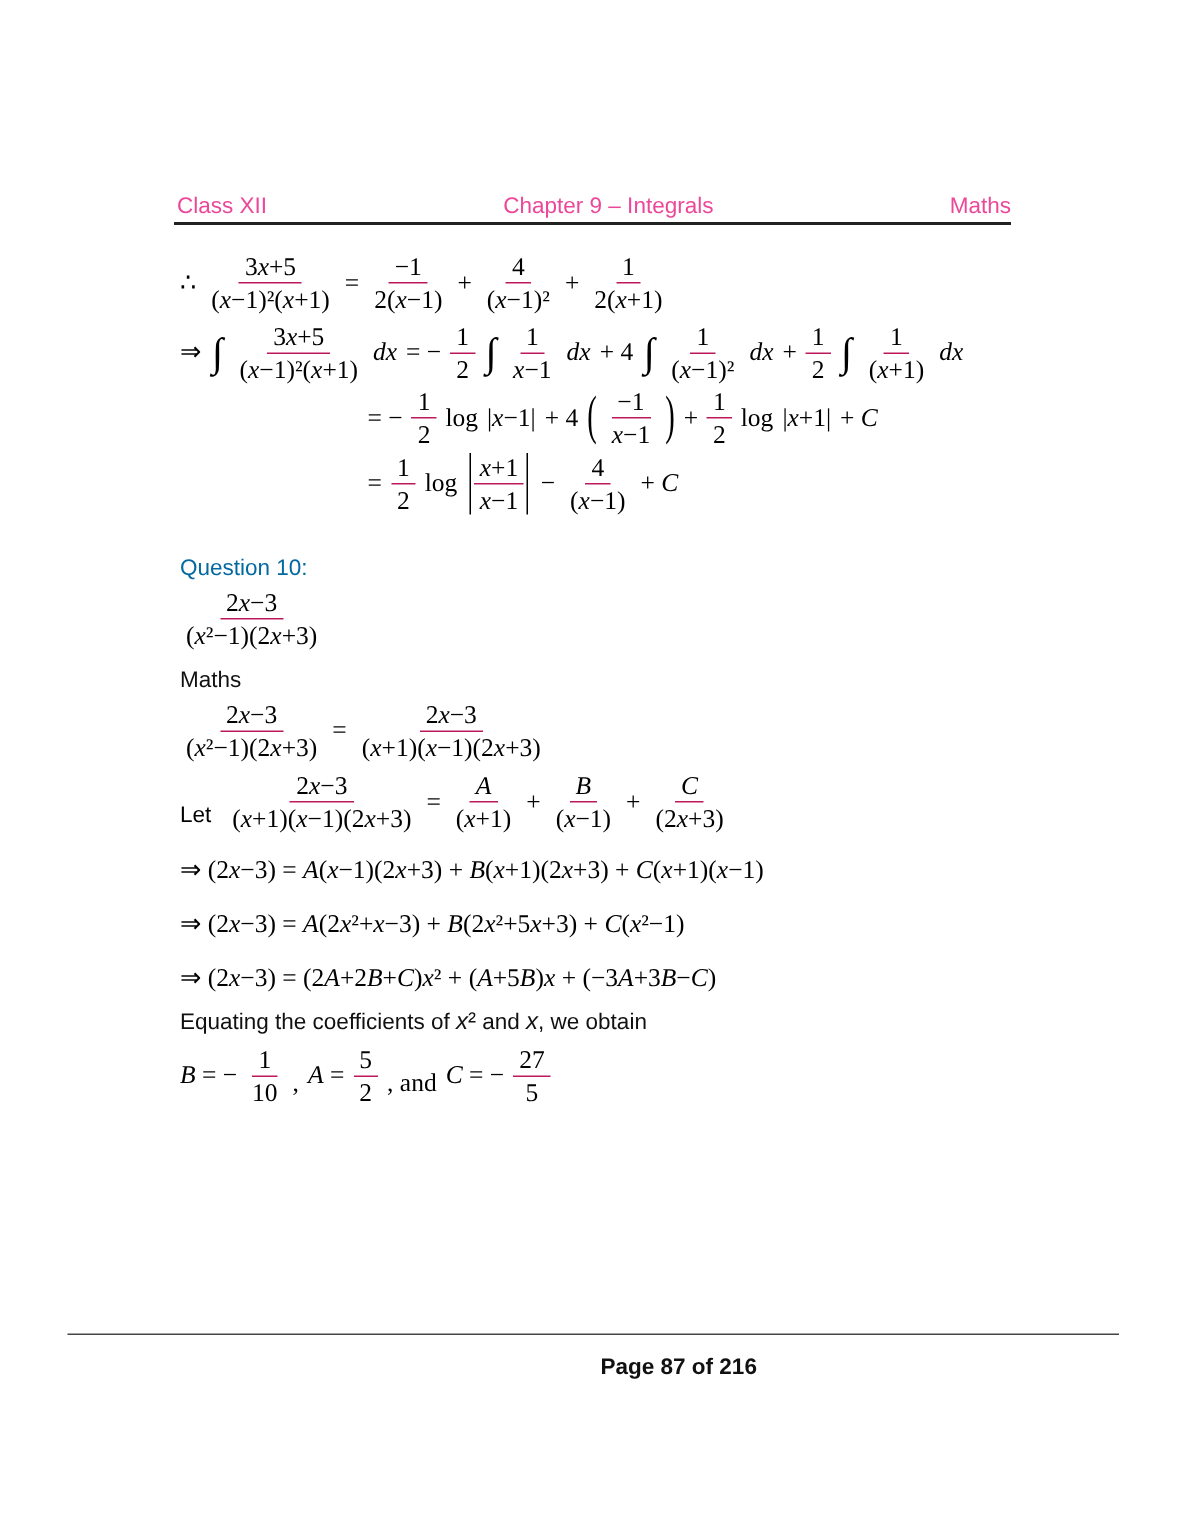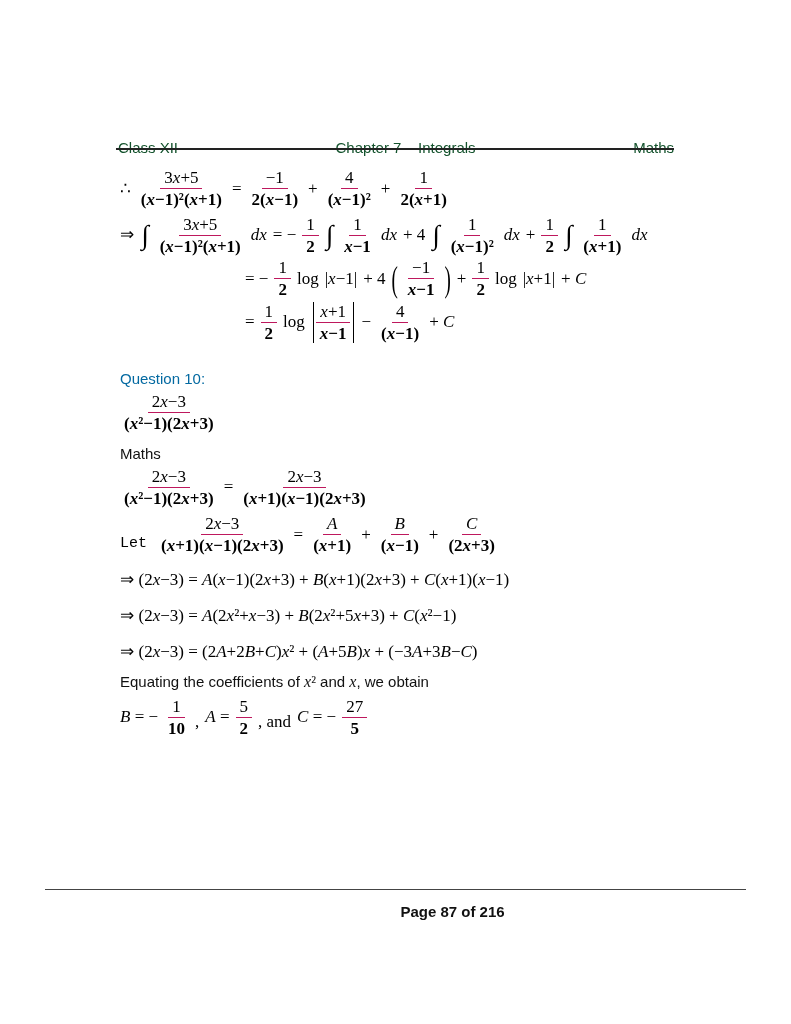--- a/index.html
+++ b/index.html
@@ -1,46 +1,46 @@
 <!DOCTYPE html>
 <html><head>
 <meta charset="utf-8">
 <style>
   html,body{margin:0;padding:0;background:#fff;}
   .page{position:relative;width:791px;height:1024px;background:#fff;color:#000;
         font-family:"Liberation Sans",sans-serif;overflow:hidden;}
 
   
   .hdr{position:absolute;left:118px;top:129px;width:556px;display:flex;
-       justify-content:space-between;font-size:15px;color:#14532d;margin-top:10px;}
+       justify-content:space-between;font-size:15px;color:#ec4899;}
   .hdr-rule{position:absolute;left:116px;top:148px;width:558px;border-top:2px solid #222;}
 
   
   .content{position:absolute;left:120px;top:157px;right:30px;}
 
   
   .mline{display:flex;align-items:center;gap:6px;
          font-family:"Liberation Serif",serif;font-size:17px;line-height:1.2;}
   .ind{margin-left:125px;}
   .frac{display:inline-flex;flex-direction:column;align-items:center;line-height:1.25;}
   .num{border-bottom:1px solid #be185d;padding:0 4px;text-align:center;white-space:pre;}
-  .den{padding:0 4px;text-align:center;white-space:pre;font-weight:bold;}
+  .den{padding:0 4px;text-align:center;white-space:pre;}
   .op{white-space:pre;}
   .int{font-size:27px;line-height:1;margin:0 1px;}
   .bp{display:inline-block;transform:scaleY(1.9);transform-origin:center;
       font-size:19px;line-height:1;}
   .absgrp{display:inline-flex;}
   .vbar{align-self:stretch;border-left:1.4px solid #000;margin:1px 2px;}
   .low{align-self:flex-end;padding-bottom:7px;}
 
   
   .tline{font-size:15px;color:#111;}
-  .tline .m{font-family:Liberation Serif, serif;font-size:16px;}
+  .tline .m{font-family:Liberation Sans, sans-serif;font-size:16px;}
   .qtitle{font-size:15px;font-weight:normal;color:#0369a1;}
-  .tlabel{font-family:Liberation Mono, monospace;font-size:15px;align-self:flex-end;
+  .tlabel{font-family:Liberation Sans, sans-serif;font-size:15px;align-self:flex-end;
           padding-bottom:4px;margin-right:4px;}
   .mstep{font-family:"Liberation Serif",serif;font-size:17px;line-height:26px;white-space:pre;margin-top:10px;}
 
   
   #l1{margin-top:10px;}
   #l2{margin-top:3px;}
   #qtitle{margin-top:26px;}
   #q10frac{margin-top:4px;}
   #answer{margin-top:10px;}
   #ans1{margin-top:4px;}
@@ -54,21 +54,21 @@
   .f-text{position:absolute;top:903px;left:16px;width:100%;text-align:center;
           font-size:15px;font-weight:bold;color:#111;padding-left:41px;}
 </style>
 </head>
 <body>
 
 <div class="page">
 
   <div class="hdr">
     <span>Class XII</span>
-    <span>Chapter 7 – Integrals</span>
+    <span>Chapter 9 – Integrals</span>
     <span>Maths</span>
   </div>
   <div class="hdr-rule"></div>
 
   <div class="content">
 
     <div class="mline" id="l1">
       <span class="op">∴</span>
       <span class="frac">
         <span class="num">3<i>x</i>+5</span>

